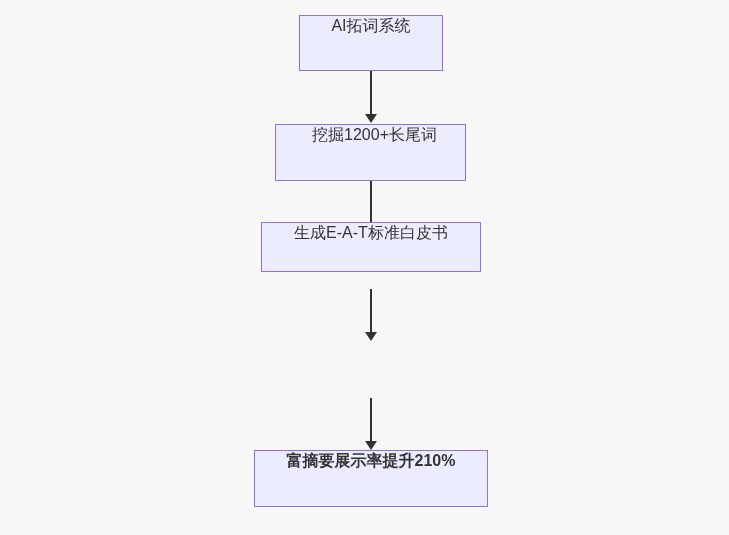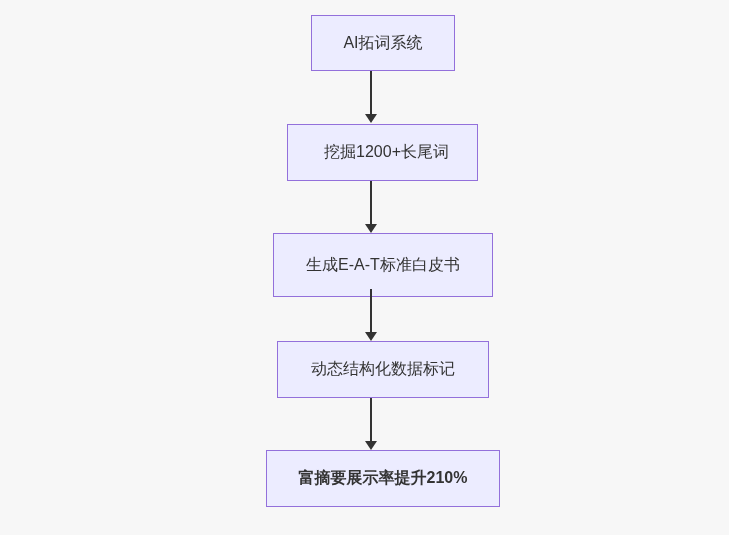--- a/index.html
+++ b/index.html
@@ -18,34 +18,33 @@
     position: relative;
     width: 729px; height: 535px;
     background: var(--bg);
     overflow: hidden;
   }
   .node {
     position: absolute;
     background: var(--node-fill);
     border: 1.5px solid var(--node-border);
     display: flex;
-    align-items: center;
+    align-items: flex-start;
     justify-content: center;
-    margin-left: 12px;
   }
   .node-label {
     font-size: 16px;
     color: var(--text);
     white-space: nowrap;
     text-align: center;
   }
   
   .node-1 { left: 299px; top: 15px;  width: 144px; height: 56px; }
   .node-2 { left: 275px; top: 124px; width: 191px; height: 57px; padding-left: 8px; }
-  .node-3 { left: 261px; top: 233px; width: 220px; height: 64px; }
+  .node-3 { left: 261px; top: 222px; width: 220px; height: 50px; }
   .node-4 { left: 265px; top: 341px; width: 212px; height: 57px; }
   .node-5 { left: 254px; top: 450px; width: 234px; height: 57px; font-weight: bold; }
 
   .edge { position: absolute; left: 0; top: 0; }
   .edge-line {
     position: absolute;
     left: 370px;
     width: 2px;
     background: var(--arrow);
   }
@@ -91,23 +90,20 @@
 
   <div class="node node-3">
     <span class="node-label">生成E-A-T标准白皮书</span>
   </div>
 
   <div class="edge edge-3">
     <div class="edge-line"></div>
     <div class="edge-head"></div>
   </div>
 
-  <div class="node node-4">
-    <span class="node-label">动态结构化数据标记</span>
-  </div>
 
   <div class="edge edge-4">
     <div class="edge-line"></div>
     <div class="edge-head"></div>
   </div>
 
   <div class="node node-5">
     <span class="node-label">富摘要展示率提升210%</span>
   </div>
 

